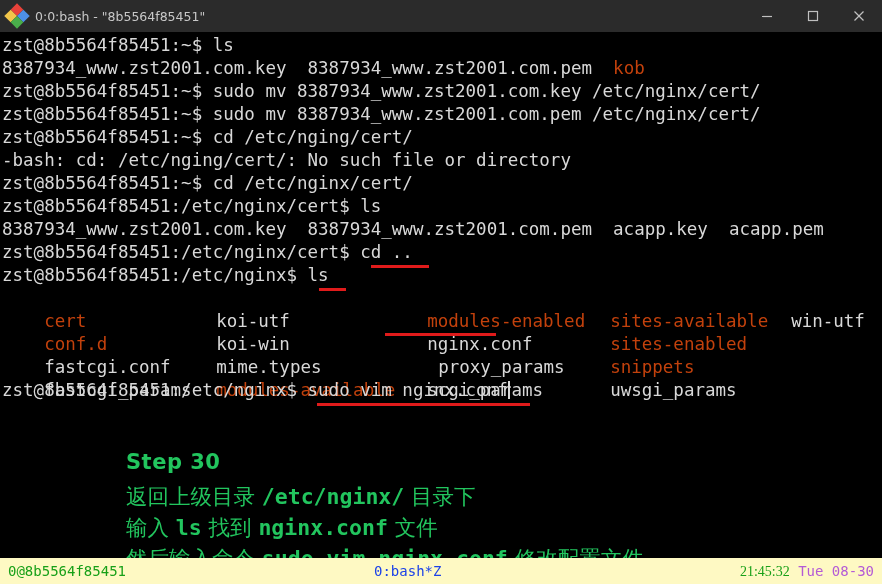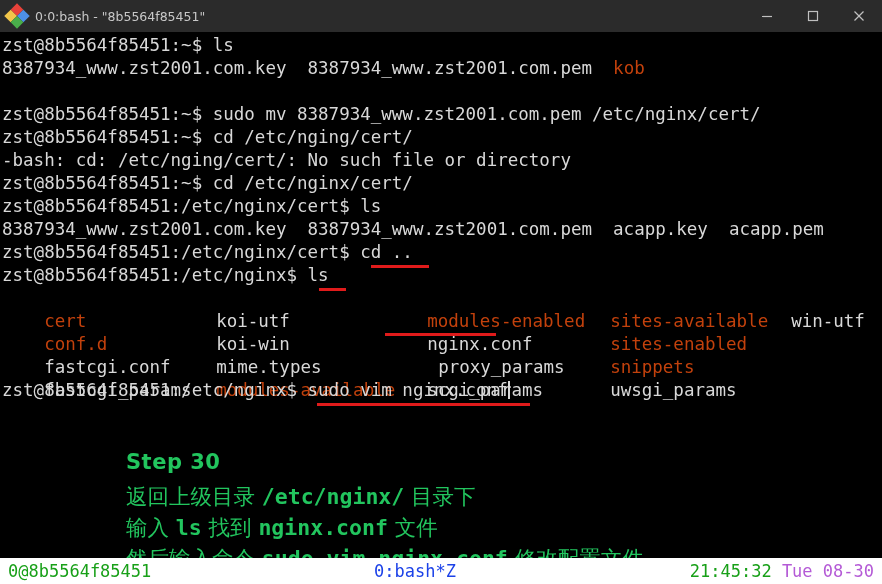--- a/index.html
+++ b/index.html
@@ -124,43 +124,43 @@
     font-weight: bold;
     font-size: 21.5px;
   }
   .annot-l1 { top: 450px; }
   .annot-l2 { top: 481px; }
   .annot-l3 { top: 512px; }
 
   
   .statusbar {
     height: 26px;
-    background: #ffffff;
-    position: relative;
-    font-size: 17px;
+    background: #fef9c3;
+    position: relative;
+    font-size: 14px;
     line-height: 26px;
   }
   .sb-left {
     position: absolute;
     left: 8px;
     color: #18a018;
     white-space: pre;
   }
   .sb-center {
     position: absolute;
     left: 374px;
     color: #1c42e8;
     white-space: pre;
   }
   .sb-right {
     position: absolute;
     right: 8px;
     white-space: pre;
   }
-  .sb-time { color: #18a018; }
+  .sb-time { color: #18a018; font-family: Liberation Serif, serif; }
   .sb-date { color: #b45ad6; }
 </style>
 </head>
 <body>
 
 <div class="titlebar">
   <div class="app-icon">
     <i class="q1"></i>
       <i class="q2"></i>
       <i class="q3"></i>
@@ -187,20 +187,21 @@
     </div>
   </div>
 </div>
 
 <div class="terminal">
 
   <div class="term-line" style="top:2px;">zst@8b5564f85451:~$ ls</div>
 
   <div class="term-line" style="top:25px;"><span>8387934_www.zst2001.com.key  8387934_www.zst2001.com.pem  </span><span class="dir">kob</span></div>
 
+  <div class="term-line" style="top:48px;">zst@8b5564f85451:~$ sudo mv 8387934_www.zst2001.com.key /etc/nginx/cert/</div>
   <div class="term-line" style="top:71px;">zst@8b5564f85451:~$ sudo mv 8387934_www.zst2001.com.pem /etc/nginx/cert/</div>
   <div class="term-line" style="top:94px;">zst@8b5564f85451:~$ cd /etc/nging/cert/</div>
   <div class="term-line" style="top:117px;">-bash: cd: /etc/nging/cert/: No such file or directory</div>
   <div class="term-line" style="top:140px;text-align:right;">zst@8b5564f85451:~$ cd /etc/nginx/cert/</div>
   <div class="term-line" style="top:163px;">zst@8b5564f85451:/etc/nginx/cert$ ls</div>
   <div class="term-line" style="top:186px;">8387934_www.zst2001.com.key  8387934_www.zst2001.com.pem  acapp.key  acapp.pem</div>
   <div class="term-line" style="top:209px;">zst@8b5564f85451:/etc/nginx/cert$ cd ..</div>
 
   <div class="ul" style="left:371px; top:233px; width:58px;"></div>
 

